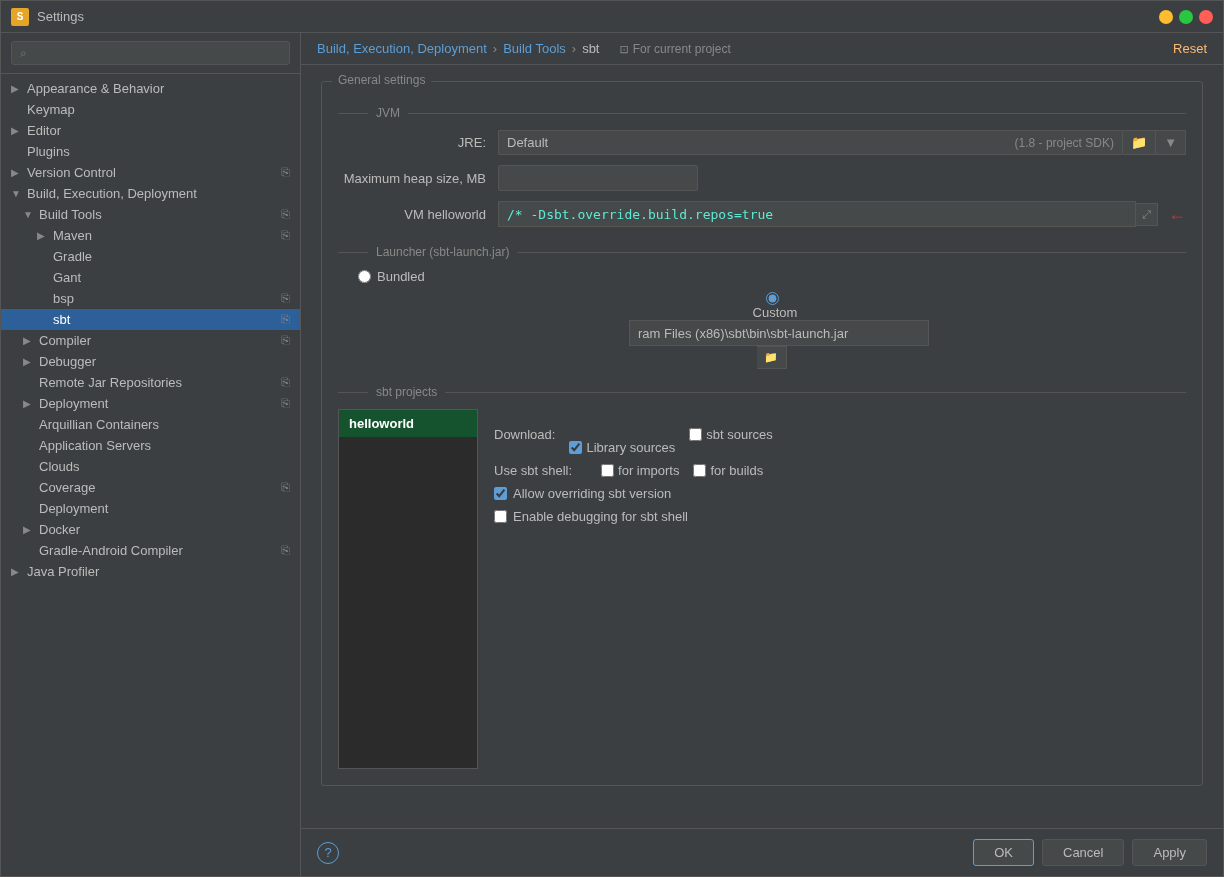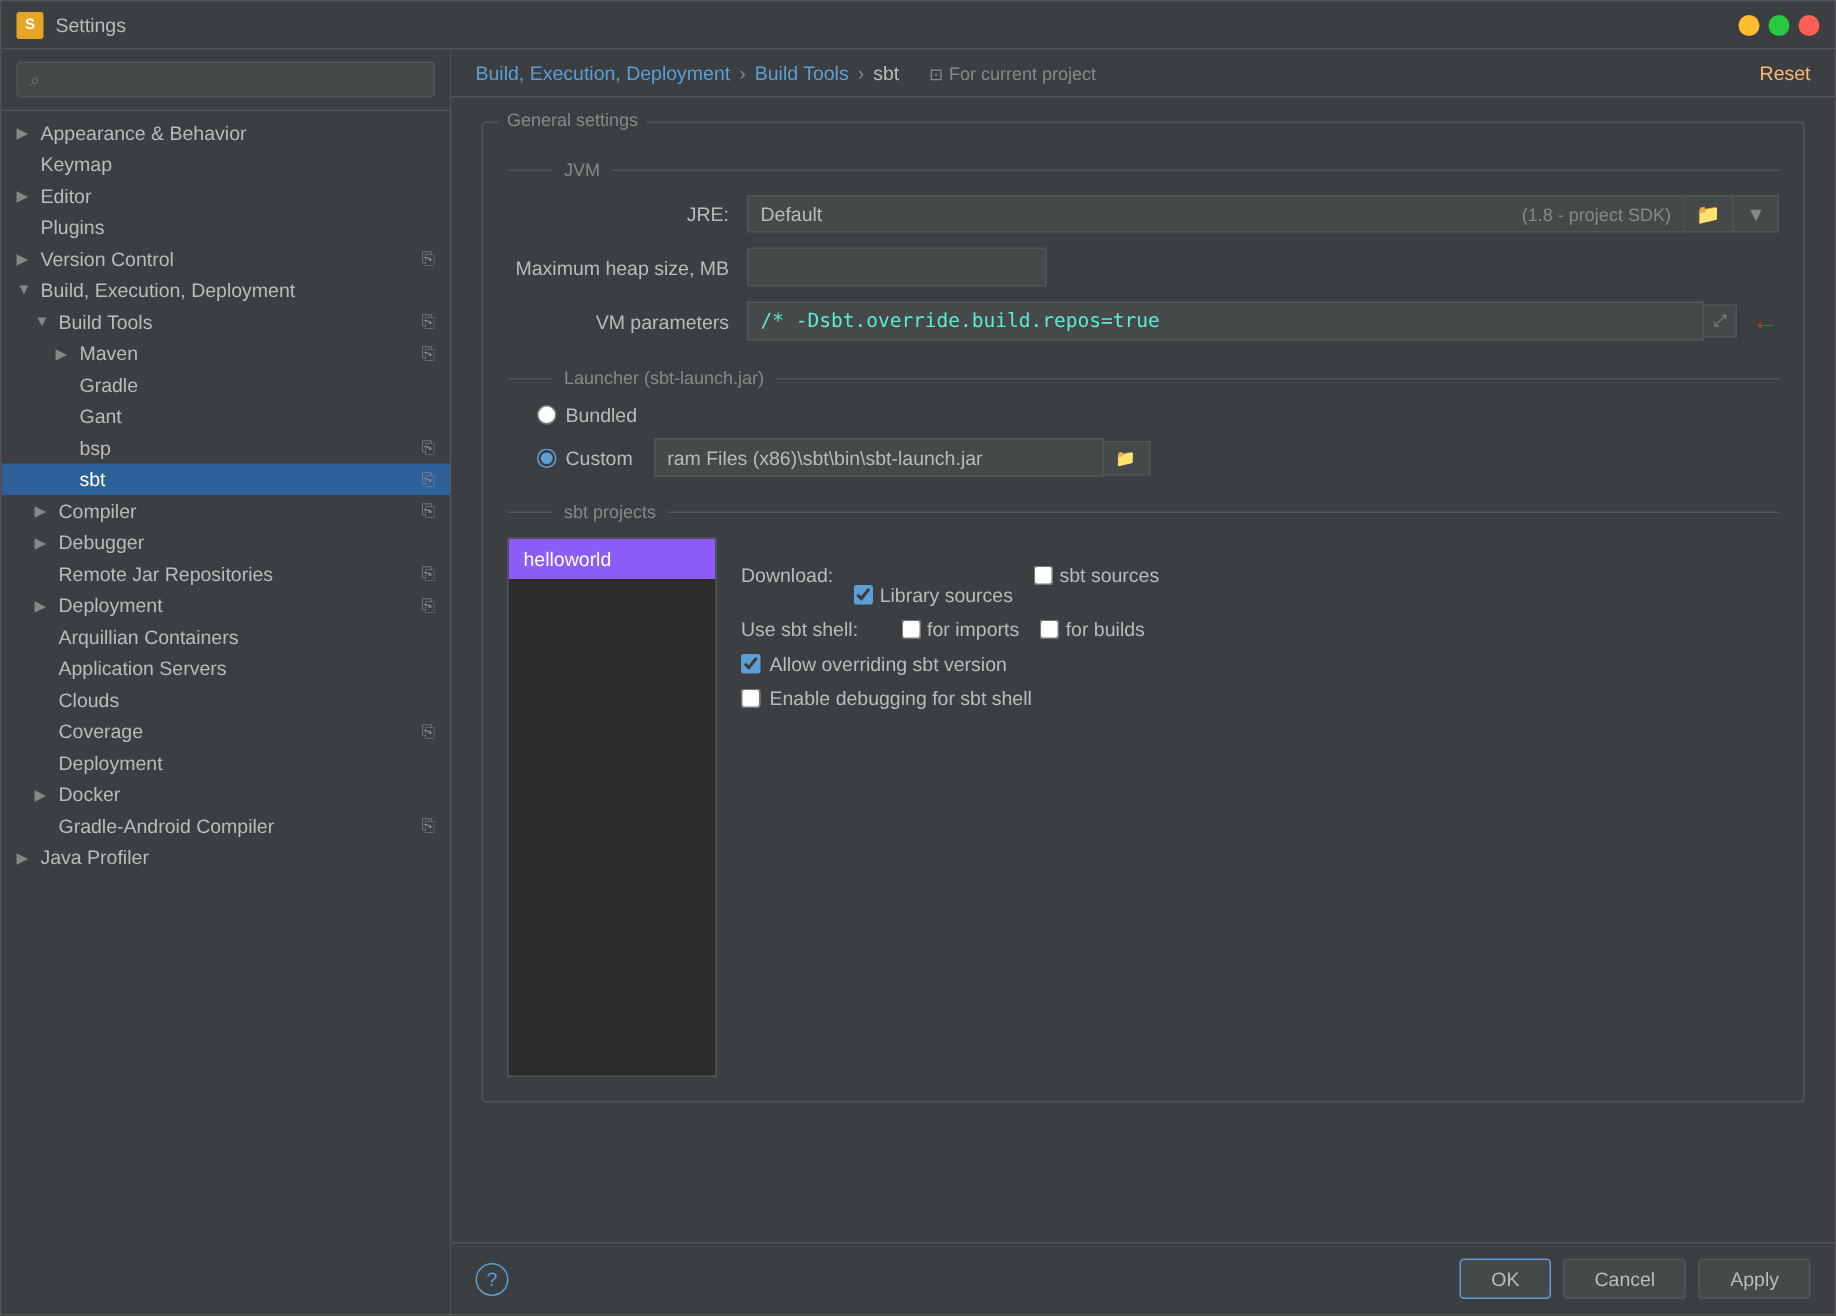--- a/index.html
+++ b/index.html
@@ -71,21 +71,21 @@
     .radio-label { color: #bbbbbb; font-size: 13px; margin-left: 6px; cursor: pointer; }
     input[type="radio"], input[type="checkbox"] { accent-color: #5c9ed5; cursor: pointer; }
     .custom-row { display: flex; align-items: center; margin-bottom: 8px; }
     .custom-path-box { background: #45494a; border: 1px solid #555; color: #bbbbbb; padding: 4px 8px; font-size: 13px; width: 300px; margin-left: 6px; height: 26px; }
     .browse-btn { background: #45494a; border: 1px solid #555; border-left: none; padding: 4px 8px; cursor: pointer; color: #888; font-size: 11px; }
 
     
     .projects-area { display: flex; gap: 16px; }
     .project-list { width: 140px; background: #2b2b2b; border: 1px solid #555; overflow-y: auto; min-height: 360px; }
     .project-list-item { padding: 6px 10px; cursor: pointer; font-size: 13px; }
-    .project-list-item.selected { background: #8b5cf6; color: white; }
+    .project-list-item.selected { background: #14532d; color: white; font-weight: bold; }
     .project-options { flex: 1; display: flex; flex-direction: column; gap: 8px; padding-top: 4px; }
     .checkbox-row { display: flex; align-items: center; gap: 6px; color: #bbbbbb; font-size: 13px; }
     .checkbox-row label { cursor: pointer; }
 
     
     .bottom-bar { padding: 10px 16px; border-top: 1px solid #555; display: flex; align-items: center; justify-content: space-between; background: #3c3f41; flex-shrink: 0; }
     .help-btn { width: 22px; height: 22px; border-radius: 50%; border: 1px solid #5c9ed5; color: #5c9ed5; background: none; cursor: pointer; font-size: 13px; display: flex; align-items: center; justify-content: center; }
     .bottom-right { display: flex; gap: 8px; }
     .btn { padding: 5px 20px; font-size: 13px; border-radius: 3px; cursor: pointer; border: 1px solid #555; }
     .btn-default { background: #45494a; color: #bbbbbb; }
@@ -267,38 +267,38 @@
             </div>
 
             <div class="form-row">
               <span class="form-label">Maximum heap size, MB</span>
               <div class="form-control">
                 <input class="text-input" type="text" style="max-width: 200px;" value="">
               </div>
             </div>
 
             <div class="form-row">
-              <span class="form-label">VM parameters</span>
+              <span class="form-label">VM helloworld</span>
               <div class="form-control">
                 <div class="vm-input-wrap">
                   <input class="vm-input" type="text" value="/* -Dsbt.override.build.repos=true" style="">
                   <button class="expand-btn">⤢</button>
                 </div>
                 <span class="red-arrow">←</span>
               </div>
             </div>
 
             <div class="subsection-label">Launcher (sbt-launch.jar)</div>
 
             <div class="radio-row" style="padding-left:20px;">
               <input type="radio" name="launcher" id="bundled" style="">
               <label class="radio-label" for="bundled">Bundled</label>
             </div>
 
-            <div class="custom-row" style="padding-left:20px;">
+            <div class="custom-row" style="padding-left:20px;flex-direction:column;">
               <input type="radio" name="launcher" id="custom" checked="" style="">
               <label class="radio-label" for="custom">Custom</label>
               <input class="custom-path-box" type="text" style="margin-left: 14px;" value="ram Files (x86)\sbt\bin\sbt-launch.jar">
               <button class="browse-btn">📁</button>
             </div>
 
             <div class="subsection-label">sbt projects</div>
 
             <div class="projects-area">
               <div class="project-list">

